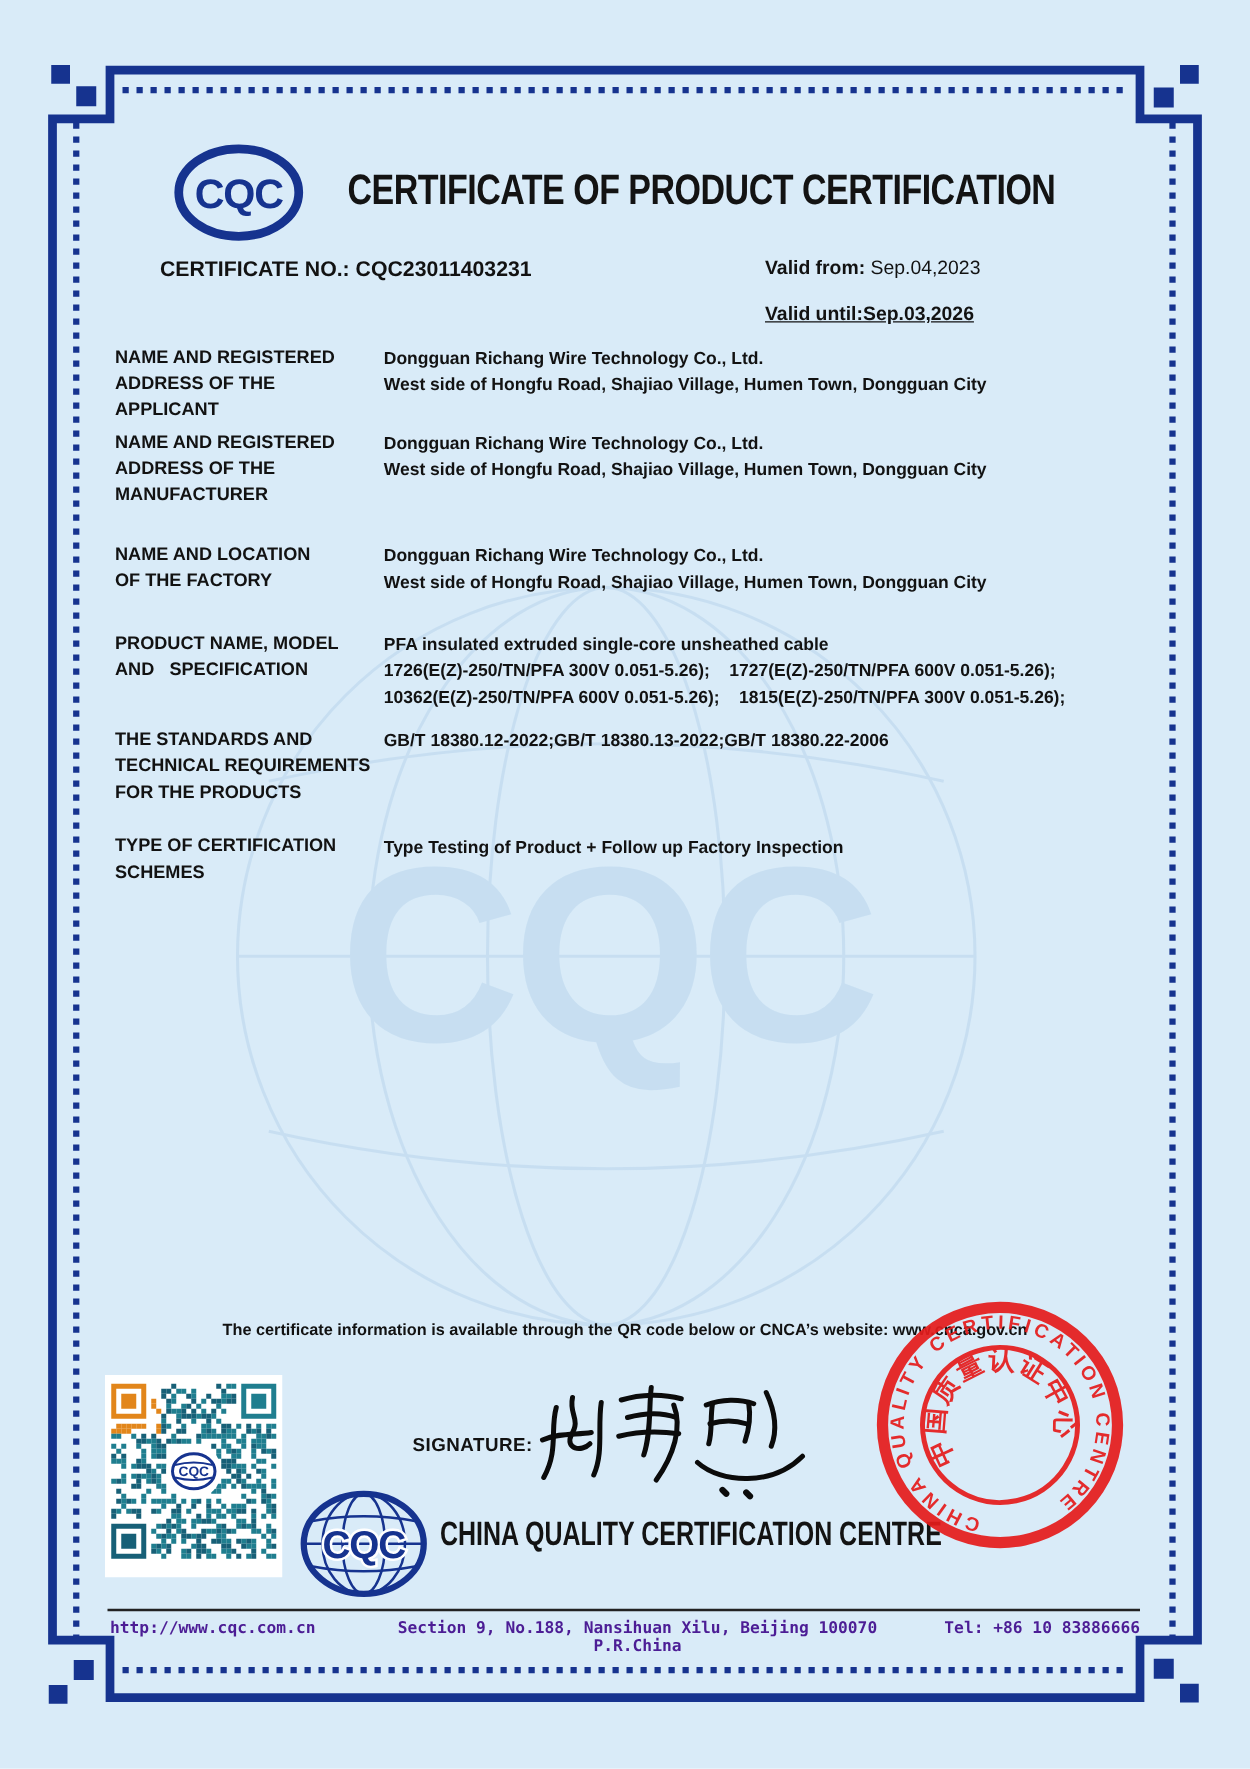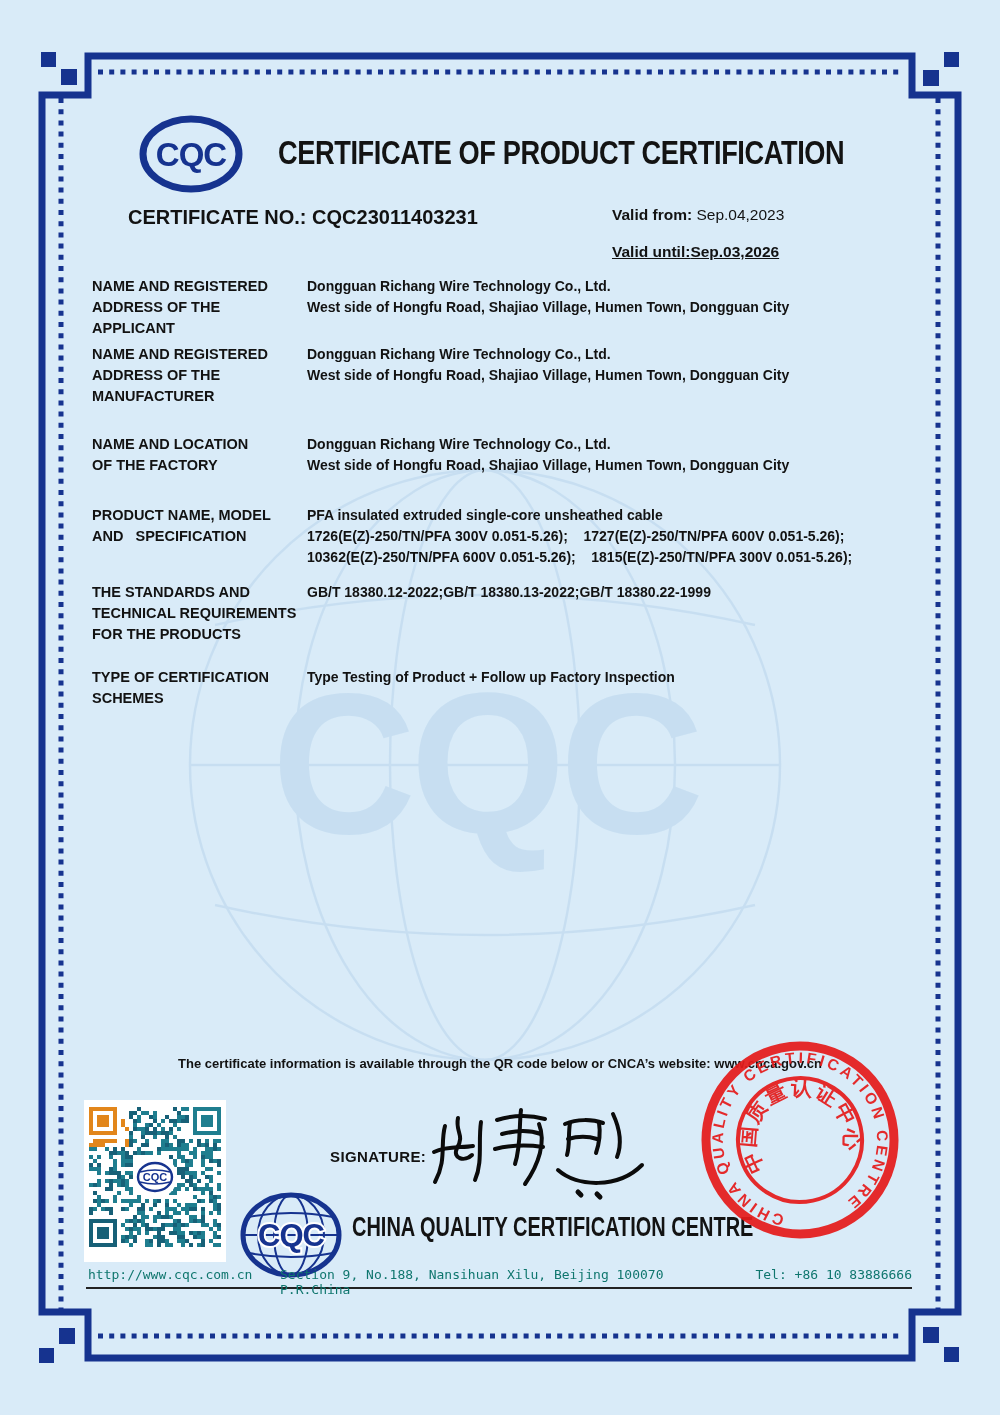--- a/index.html
+++ b/index.html
@@ -16,21 +16,21 @@
   
   #border-svg{position:absolute; left:0; top:0; z-index:3; pointer-events:none;}
 
   
   #watermark{left:175px; top:455px; opacity:.40; z-index:0;}
 
   
   #top-logo{left:138px; top:110px; z-index:2;}
   #title{left:278px; top:133px; font-size:34px; font-weight:bold; color:#131313;
          transform:scaleX(.80); transform-origin:left top; white-space:nowrap; letter-spacing:-.5px; z-index:2;}
-  #cert-no{left:128px; top:206px; font-size:20px; font-weight:bold; color:var(--ink); z-index:2;}
+  #cert-no{left:128px; top:206px; font-size:17px; font-weight:bold; color:var(--ink); z-index:2;}
   #valid-from{left:612px; top:206px; font-size:15.5px; color:var(--ink); z-index:2;text-align:right;}
   #valid-until{left:612px; top:243px; font-size:15.5px; font-weight:bold; color:var(--ink); z-index:2;text-decoration:underline;}
   #valid-from .b{font-weight:bold;}
 
   
   .row{position:absolute; left:92px; width:822px; z-index:2;}
   .row .lbl{position:absolute; left:0; top:0; width:212px; font-weight:bold; font-size:14.5px;
             line-height:21px; color:var(--ink);}
   .row .val{position:absolute; left:215px; top:0; width:612px; font-size:14px;
             line-height:21px; color:var(--ink);font-weight:bold;}
@@ -47,24 +47,24 @@
   #sig-label{left:330px; top:1148px; font-size:15px; font-weight:bold; color:var(--ink);
              letter-spacing:.4px; z-index:2;}
   #sig-svg{left:425px; top:1102px; z-index:2;}
   #issuer-logo{left:238px; top:1190px; z-index:2;}
   #issuer-name{left:352px; top:1212px; font-size:27px; font-weight:bold; color:#131313;
                transform:scaleX(.74); transform-origin:left top; white-space:nowrap; z-index:2;}
   #stamp{left:697px; top:1037px; z-index:4;}
 
   
   #footer-line{left:86px; top:1287px; width:826px; height:2px; background:#222; z-index:2;}
-  .foot{position:absolute; top:1267px; font-family:"DejaVu Sans Mono", monospace;
-        font-size:13px; font-weight:400; color:#0f766e; z-index:2;}
+  .foot{position:absolute; top:1295px; font-family:"DejaVu Sans Mono", monospace;
+        font-size:13px; font-weight:700; color:#4c1d95; z-index:2;}
   #foot-web{left:88px;}
-  #foot-addr{left:280px; width:460px; text-align:left;}
+  #foot-addr{left:280px; width:460px; text-align:center;}
   #foot-tel{left:730px; width:182px; text-align:right;}
 </style>
 </head>
 <body>
 
 <div id="page">
 
   <svg id="border-svg" width="1000" height="1415">
     <path d="M 88 56 H 912 V 95 H 958 V 1312 H 912 V 1358 H 88 V 1312 H 42 V 95 H 88 Z" fill="none" stroke="var(--navy)" stroke-width="7"></path>
     <line x1="98" y1="72" x2="902" y2="72" stroke="var(--navy)" stroke-width="5" stroke-dasharray="5 6.2"></line>
@@ -138,21 +138,21 @@
     <div class="lbl ml">PRODUCT NAME, MODEL
 AND   SPECIFICATION</div>
     <div class="val ml">PFA insulated extruded single-core unsheathed cable
 1726(E(Z)-250/TN/PFA 300V 0.051-5.26);    1727(E(Z)-250/TN/PFA 600V 0.051-5.26);
 10362(E(Z)-250/TN/PFA 600V 0.051-5.26);    1815(E(Z)-250/TN/PFA 300V 0.051-5.26);</div>
   </div>
   <div class="row" id="row-4">
     <div class="lbl ml">THE STANDARDS AND
 TECHNICAL REQUIREMENTS
 FOR THE PRODUCTS</div>
-    <div class="val ml">GB/T 18380.12-2022;GB/T 18380.13-2022;GB/T 18380.22-1999</div>
+    <div class="val ml">GB/T 18380.12-2022;GB/T 18380.13-2022;GB/T 18380.22-2006</div>
   </div>
   <div class="row" id="row-5">
     <div class="lbl ml">TYPE OF CERTIFICATION
 SCHEMES</div>
     <div class="val ml">Type Testing of Product + Follow up Factory Inspection</div>
   </div>
 
 
   <div id="qr-note" class="abs">The certificate information is available through the QR code below or CNCA’s website: www.cnca.gov.cn</div>
 

